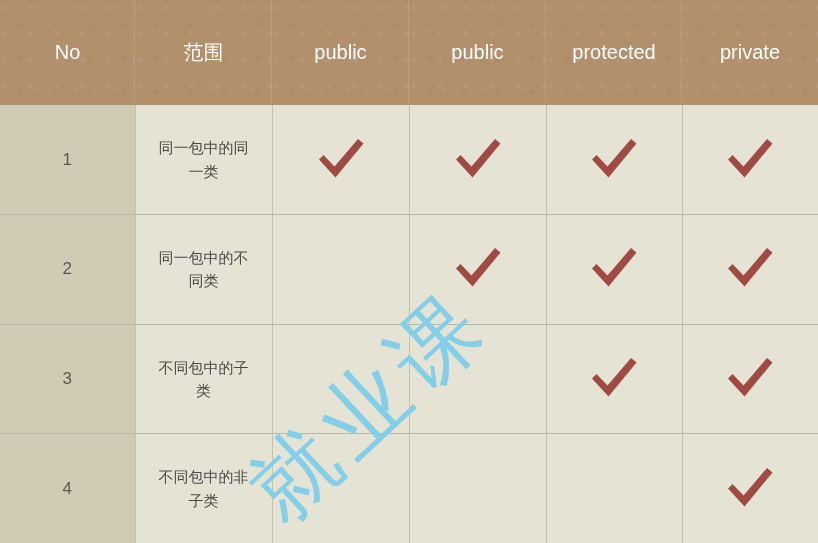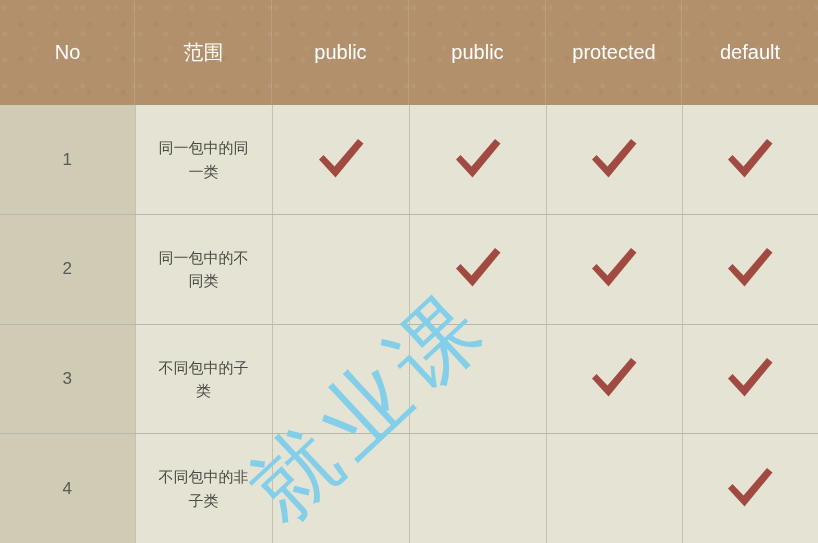--- a/index.html
+++ b/index.html
@@ -151,21 +151,21 @@
       <col class="c-public">
     </colgroup>
 
     <thead>
       <tr>
         <th>No</th>
         <th>范围</th>
         <th>public</th>
         <th>public</th>
         <th>protected</th>
-        <th>default</th>
+        <th>private</th>
       </tr>
     </thead>
 
     <tbody id="table-body">
         <tr>
           <td class="no-cell">1</td>
           <td class="scope-cell">
             <span class="scope-text">同一包中的同一类</span>
           </td>
           <td><span class="check"><svg viewBox="0 0 56 52" xmlns="http://www.w3.org/2000/svg">

